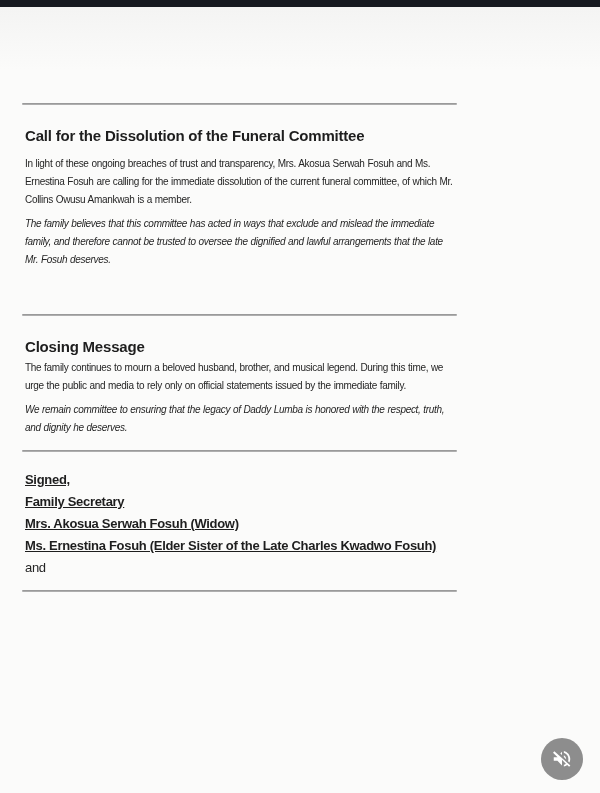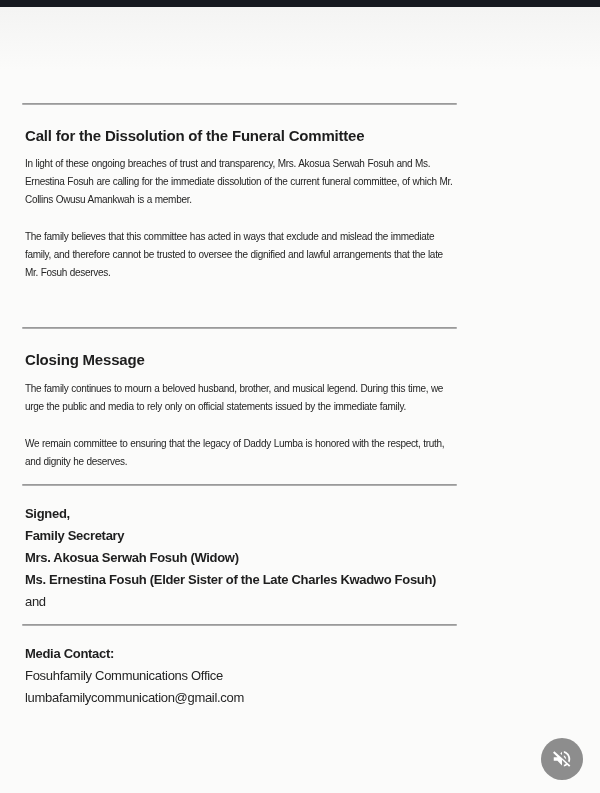--- a/index.html
+++ b/index.html
@@ -49,30 +49,30 @@
     letter-spacing: -0.2px;
     color: #1e1e1e;
   }
   p.body-text {
     font-size: 10px;
     line-height: 18px;
     letter-spacing: -0.3px;
     word-spacing: 0.3px;
   }
   p.pt-first { margin-top: 9px; }
-  p.pt-next  { margin-top: 19px; }
-  p.pt-h2    { margin-top: 10px; }
+  p.pt-next  { margin-top: 6px; font-style: italic; }
+  p.pt-h2    { margin-top: 2px; }
   .sig { margin-top: 17px; }
   .contact { margin-top: 17px; }
   .line {
     font-size: 13px;
     line-height: 22px;
     letter-spacing: -0.3px;
   }
-  .b { font-weight: bold; color: #1e1e1e; }
+  .b { font-weight: bold; color: #1e1e1e; text-decoration: underline; }
   .i { font-style: italic; }
   .mute {
     position: absolute;
     left: 541px; top: 738px;
     width: 42px; height: 42px;
     border: none;
     border-radius: 50%;
     background: #8d8d8d;
     display: flex;
     align-items: center;
@@ -112,25 +112,20 @@
     <div class="sig">
       <div class="line b">Signed,</div>
       <div class="line b">Family Secretary</div>
       <div class="line b">Mrs. Akosua Serwah Fosuh (Widow)</div>
       <div class="line b">Ms. Ernestina Fosuh (Elder Sister of the Late Charles Kwadwo Fosuh)</div>
       <div class="line">and</div>
     </div>
 
     <div class="divider d4"></div>
 
-    <div class="contact">
-      <div class="line b">Media Contact:</div>
-      <div class="line">Fosuhfamily Communications Office</div>
-      <div class="line">lumbafamilycommunication@gmail.com</div>
-    </div>
 
   </div>
 
   <button class="mute" aria-label="muted">
     <span>
       <svg width="22" height="22" viewBox="0 0 24 24" fill="#ffffff" xmlns="http://www.w3.org/2000/svg">
         <path d="M3.63 3.63 2.22 5.05 7.17 10H3v4h4l5 5v-6.17l4.24 4.24c-.67.52-1.42.93-2.24 1.18v2.06c1.38-.31 2.63-.95 3.69-1.81l2.04 2.05 1.41-1.41L3.63 3.63zM19 12c0 .82-.15 1.61-.41 2.34l1.53 1.53c.56-1.17.88-2.48.88-3.87 0-4.28-2.99-7.86-7-8.77v2.06c2.89.86 5 3.54 5 6.71zM12 4 10.12 5.88 12 7.76V4zm4.5 8c0-1.77-1.02-3.29-2.5-4.03v1.79l2.48 2.48c.01-.08.02-.16.02-.24z"></path>
       </svg>
     </span>
   </button>

